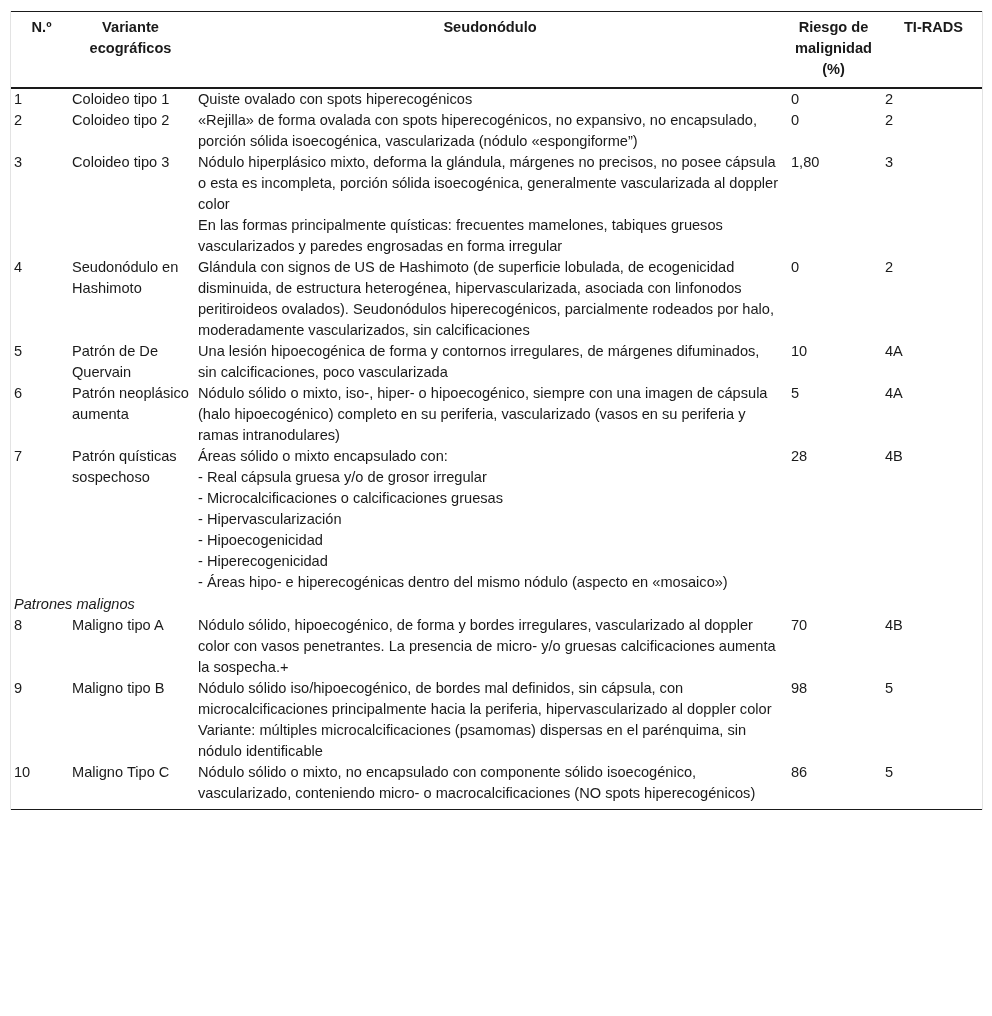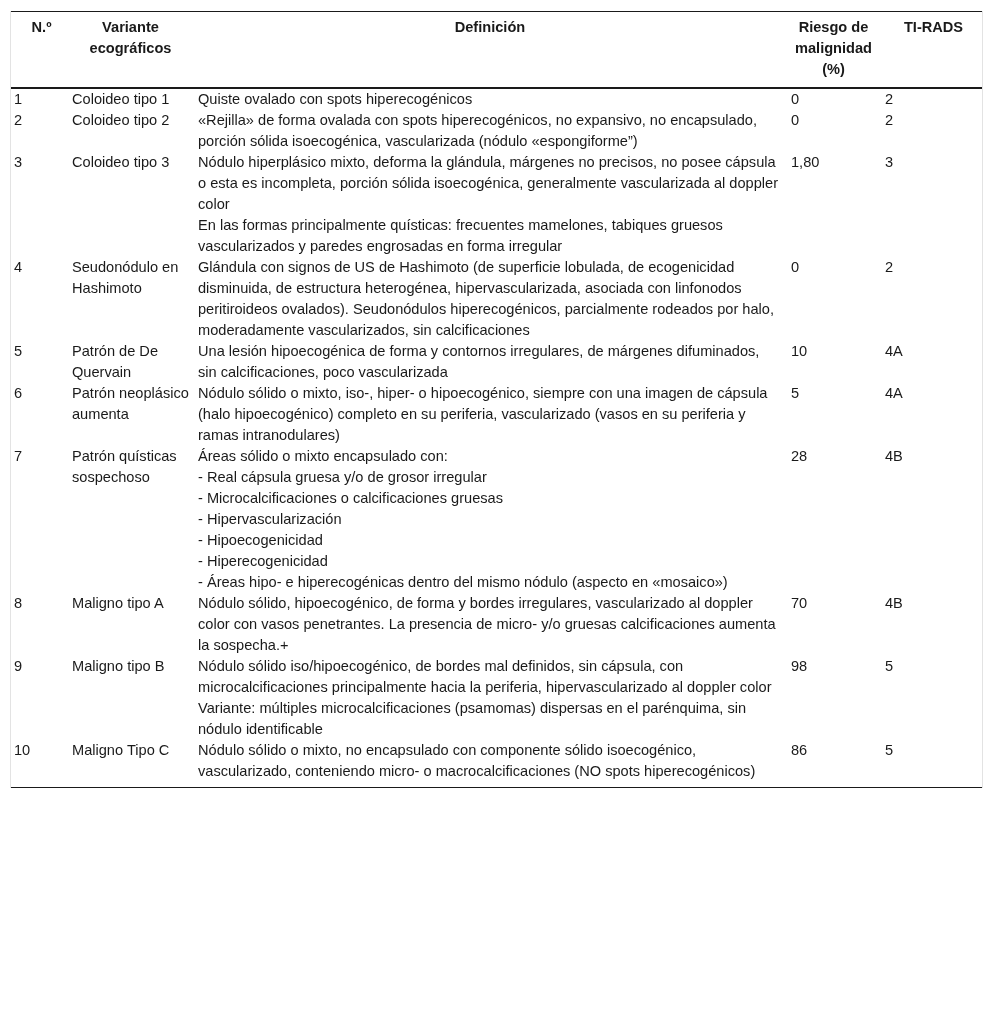--- a/index.html
+++ b/index.html
@@ -36,21 +36,21 @@
       <col class="c1">
         <col class="c2">
         <col class="c3">
         <col class="c4">
         <col class="c5">
     </colgroup>
     <thead>
       <tr>
         <th>N.º</th>
         <th>Variante ecográficos</th>
-        <th>Definición</th>
+        <th>Seudonódulo</th>
         <th>Riesgo de malignidad (%)</th>
         <th>TI-RADS</th>
       </tr>
     </thead>
     <tbody id="tbody">
         <tr>
           <td style="padding-left: 3px;">1</td>
           <td>Coloideo tipo 1</td>
           <td>
             <span class="line">Quiste ovalado con spots hiperecogénicos</span>
@@ -112,20 +112,23 @@
             <span class="line">- Real cápsula gruesa y/o de grosor irregular</span>
             <span class="line">- Microcalcificaciones o calcificaciones gruesas</span>
             <span class="line">- Hipervascularización</span>
             <span class="line">- Hipoecogenicidad</span>
             <span class="line">- Hiperecogenicidad</span>
             <span class="line">- Áreas hipo- e hiperecogénicas dentro del mismo nódulo (aspecto en «mosaico»)</span>
           </td>
           <td>28</td>
           <td>4B</td>
         </tr>
+        <tr class="group">
+          <td colspan="5" style="padding-left: 3px;">Patrones malignos</td>
+        </tr>
         <tr>
           <td style="padding-left: 3px;">8</td>
           <td>Maligno tipo A</td>
           <td>
             <span class="line">Nódulo sólido, hipoecogénico, de forma y bordes irregulares, vascularizado al doppler color con vasos penetrantes. La presencia de micro- y/o gruesas calcificaciones aumenta la sospecha.+</span>
           </td>
           <td>70</td>
           <td>4B</td>
         </tr>
         <tr>

